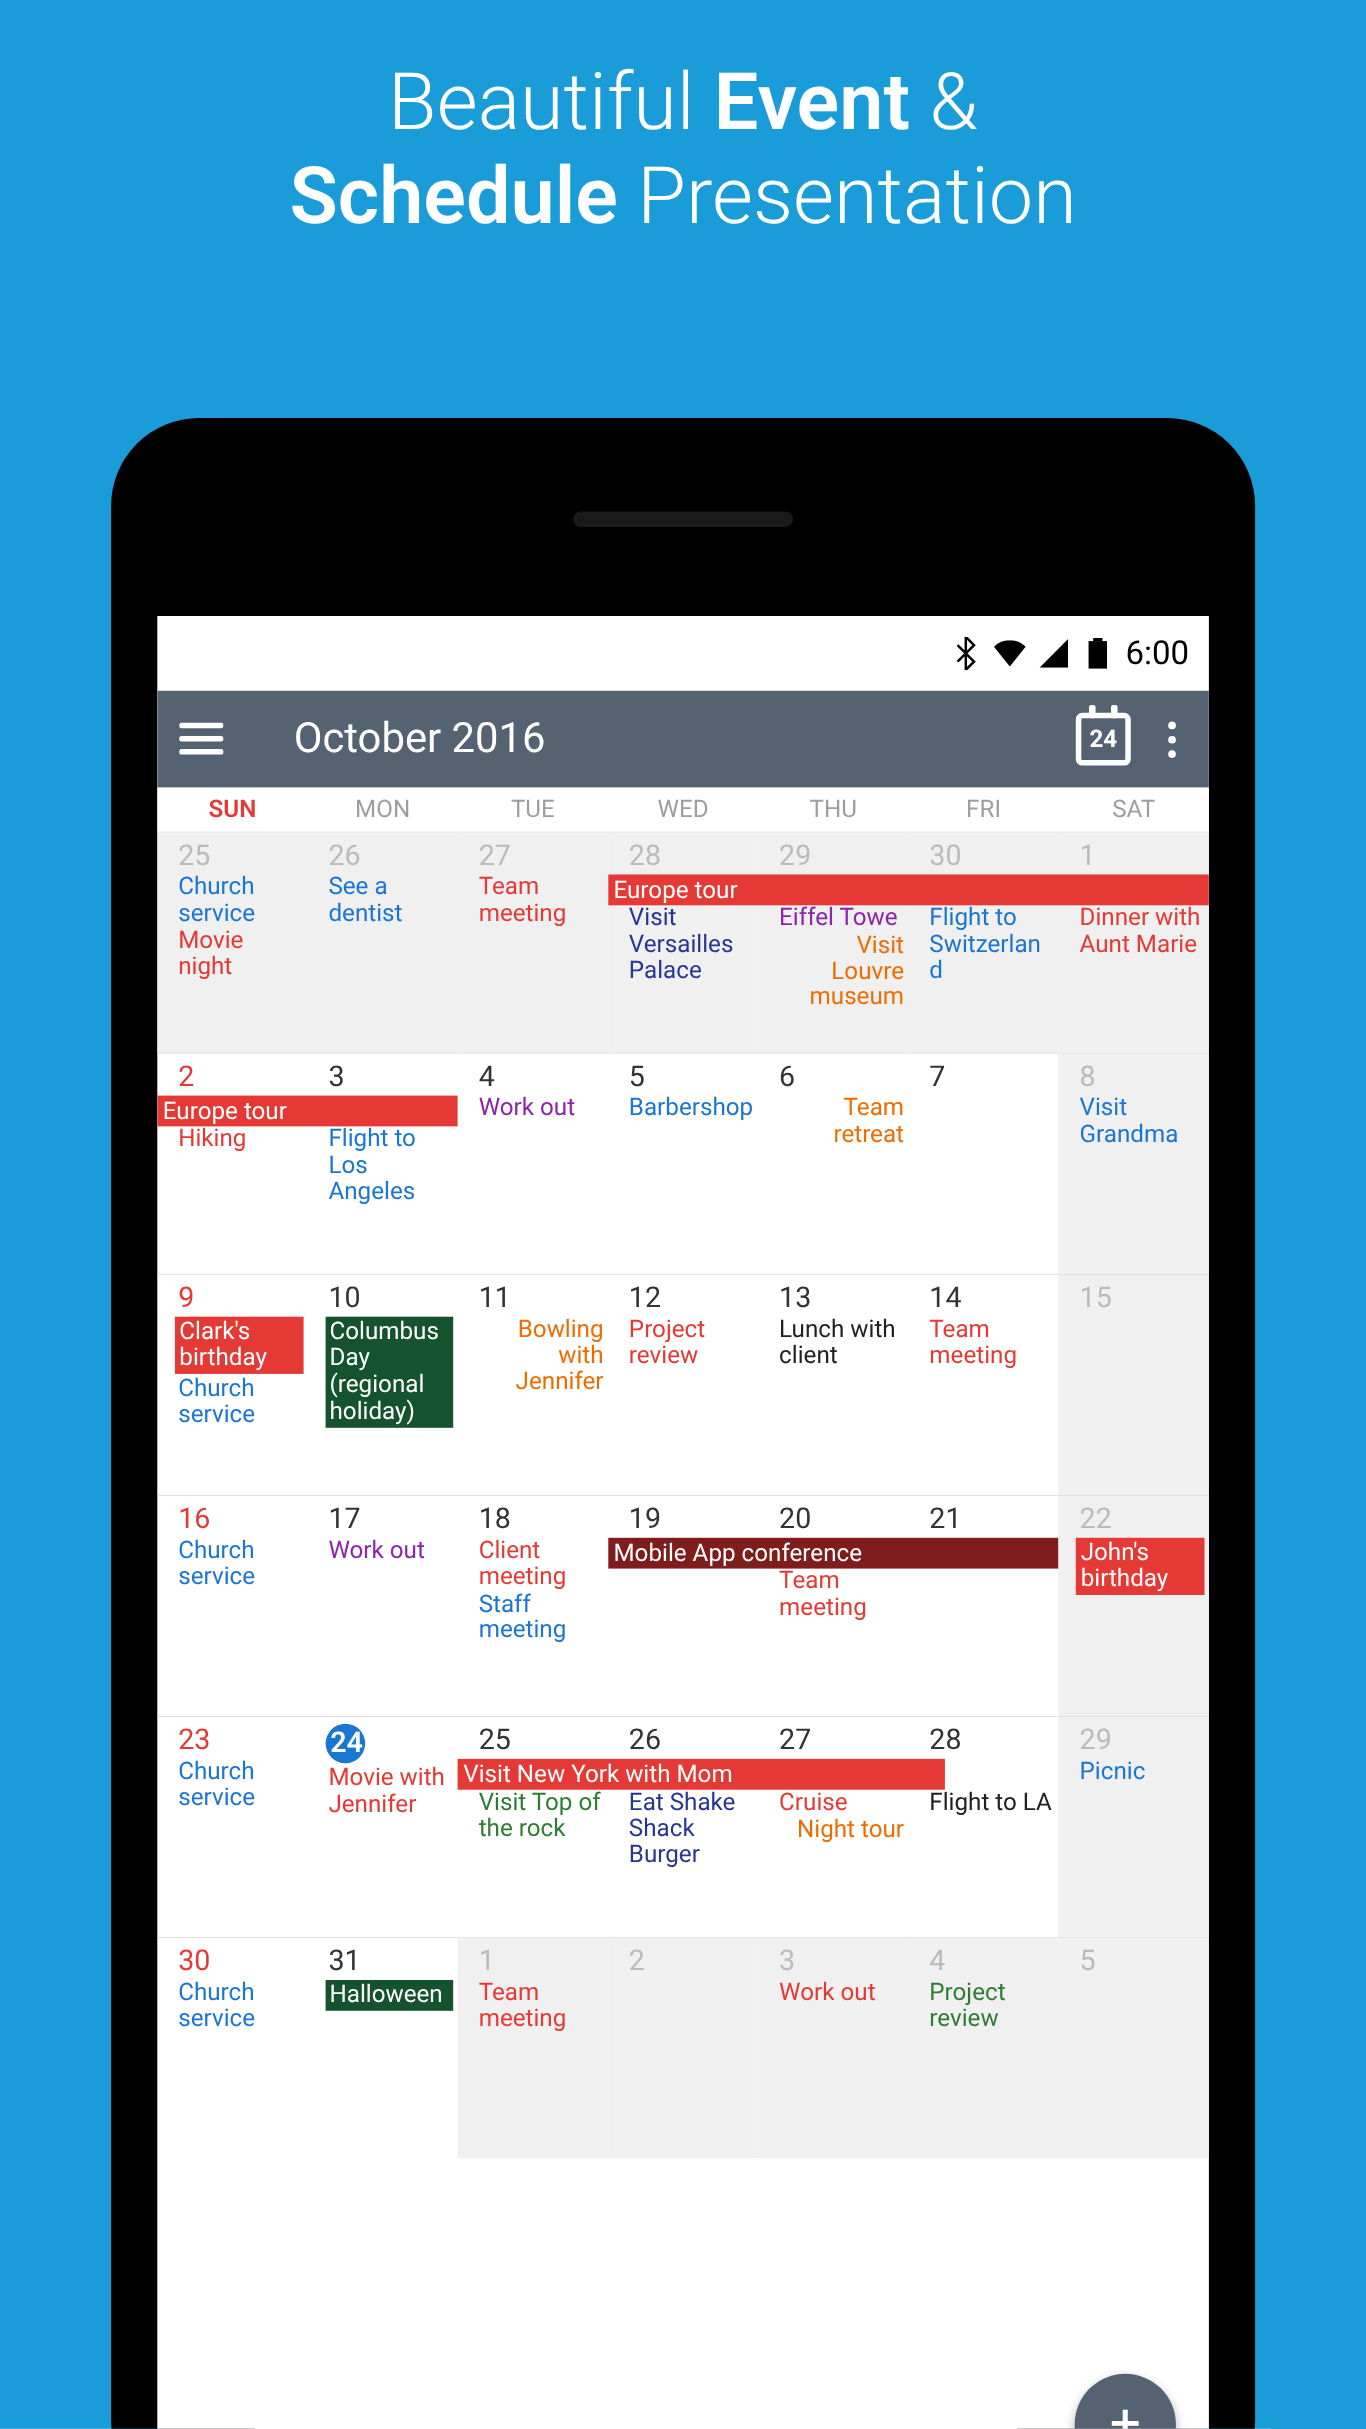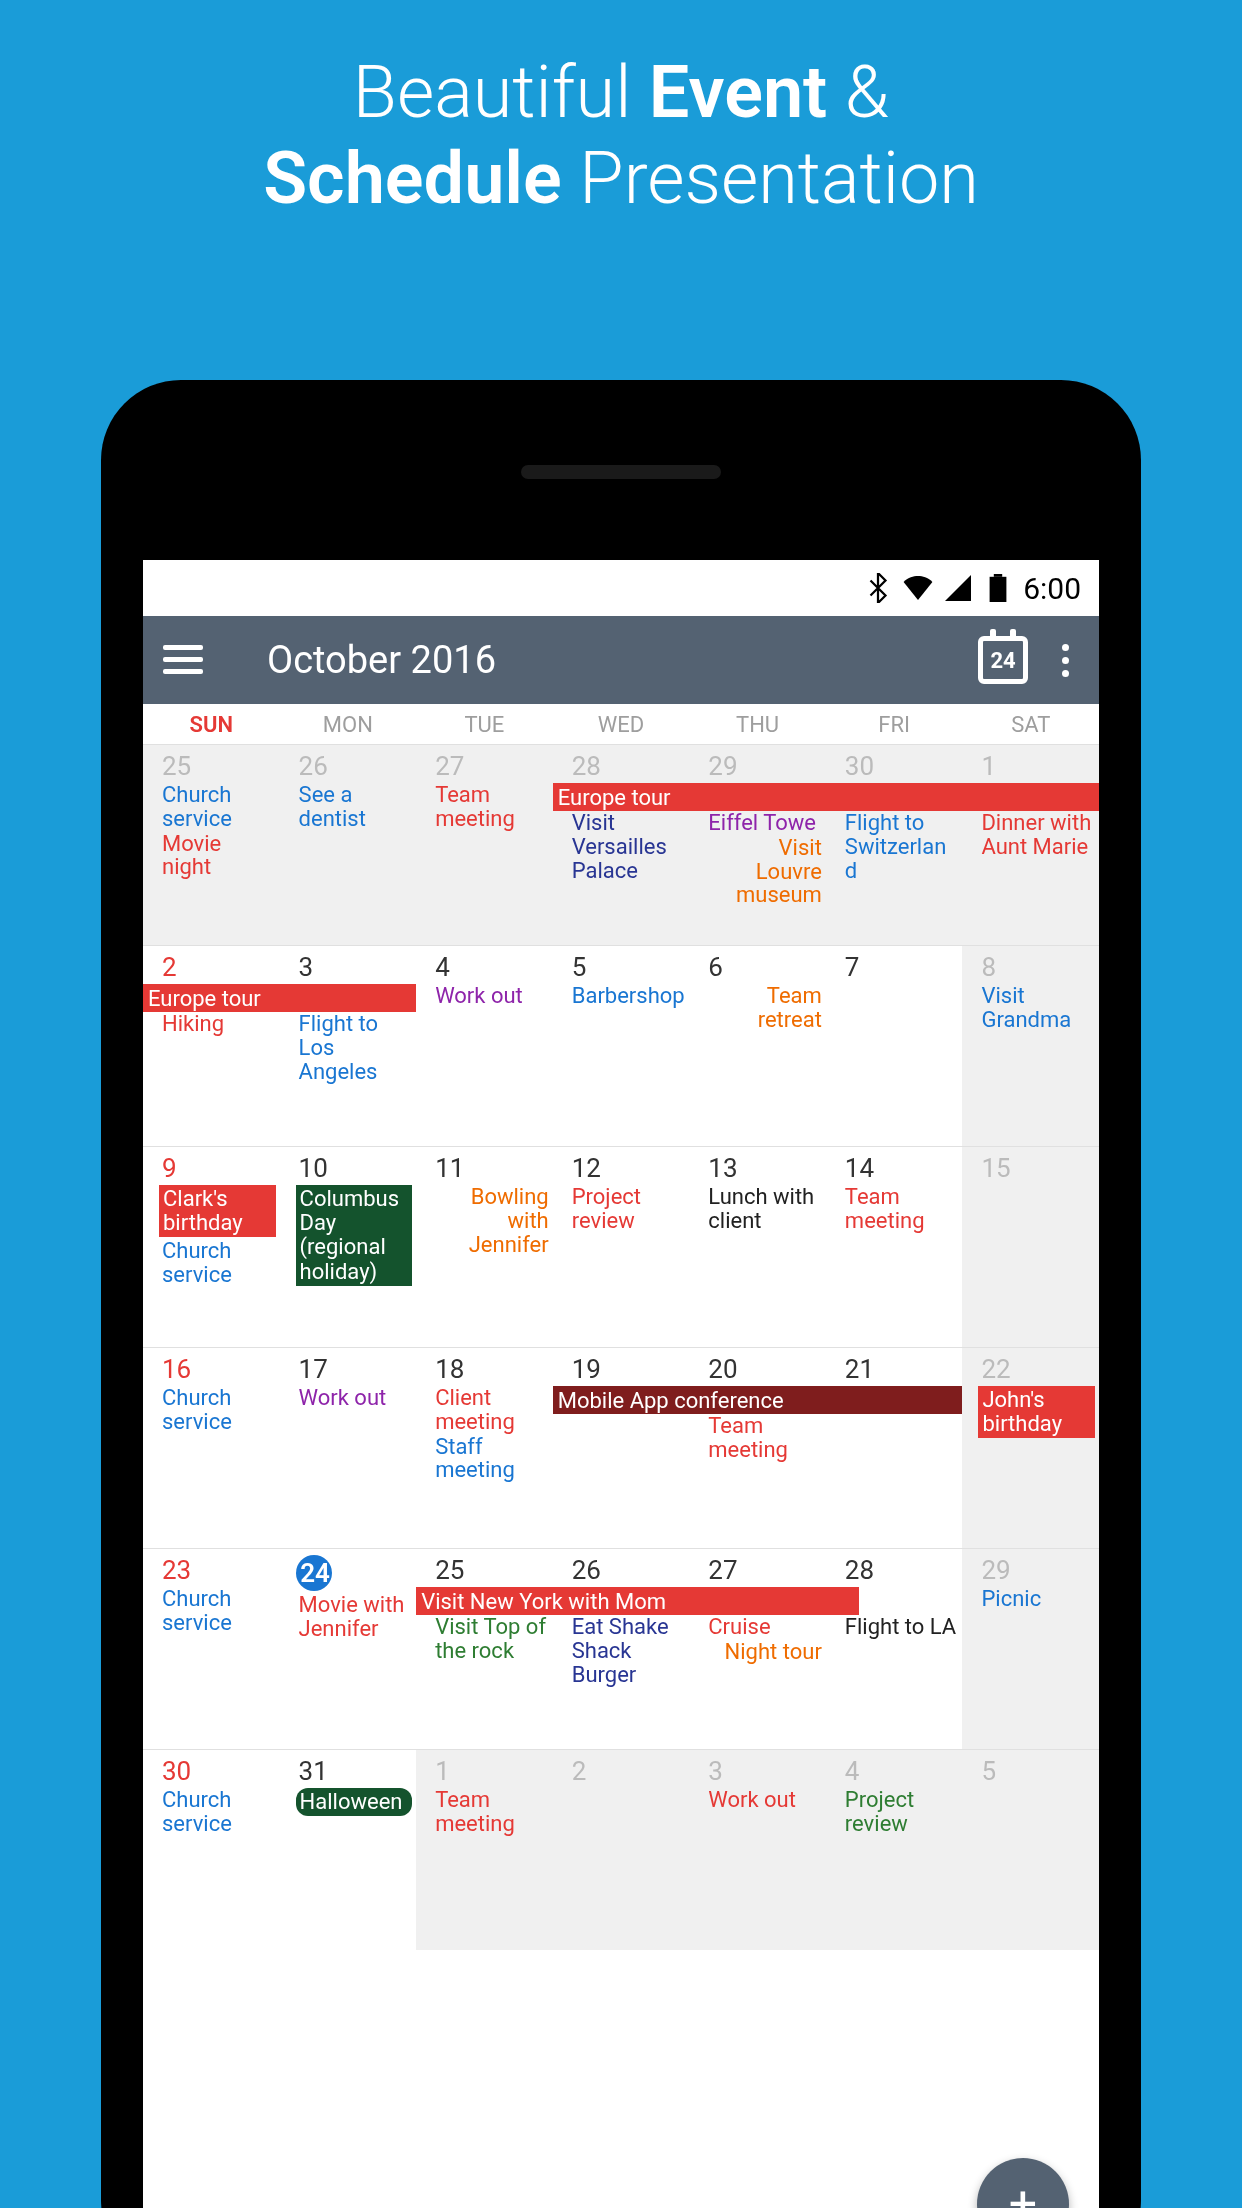--- a/index.html
+++ b/index.html
@@ -44,21 +44,21 @@
 .screen {
   position: absolute;
   top: 180px;
   left: 42px;
   right: 42px;
   bottom: 0;
   background: #fff;
   overflow: hidden;
 }
 .status-bar {
-  height: 56px;
+  height: 68px;
   display: flex;
   align-items: center;
   justify-content: flex-end;
   gap: 10px;
   padding: 0 18px;
   font-size: 30px;
   color: #000;
   font-weight: 400;
 }
 .status-bar .time { font-size: 30px; }
@@ -377,21 +377,21 @@
             <div class="ev c-blue">Picnic</div>
           </div>
         </div>
         <div class="week">
           <div class="cell">
             <div class="date sun">30</div>
             <div class="ev c-blue">Church service</div>
           </div>
           <div class="cell">
             <div class="date">31</div>
-            <div class="band blue" style="position: static; white-space: normal; height: auto; line-height: 1.1; padding: 2px 4px; margin-bottom: 2px; border-radius: 12px;">Halloween</div>
+            <div class="band blue" style="position: static; white-space: normal; height: auto; line-height: 1.1; padding: 2px 4px; margin-bottom: 2px;">Halloween</div>
           </div>
           <div class="cell outside">
             <div class="date out">1</div>
             <div class="ev c-red">Team meeting</div>
           </div>
           <div class="cell outside">
             <div class="date out">2</div>
           </div>
           <div class="cell outside">
             <div class="date out">3</div>

